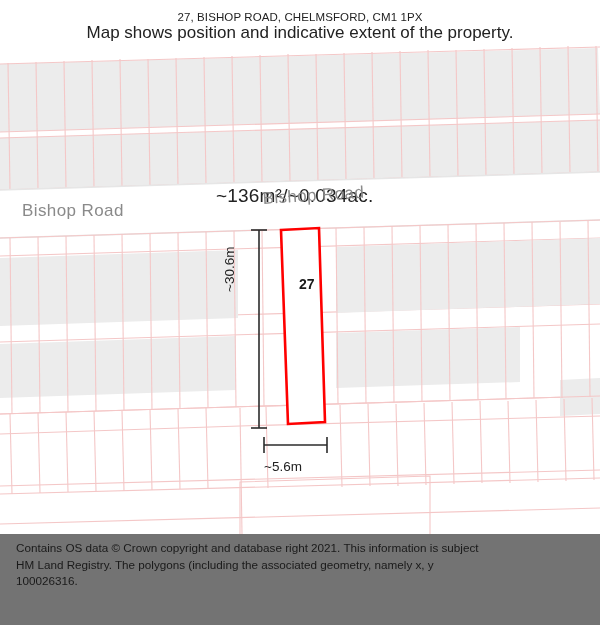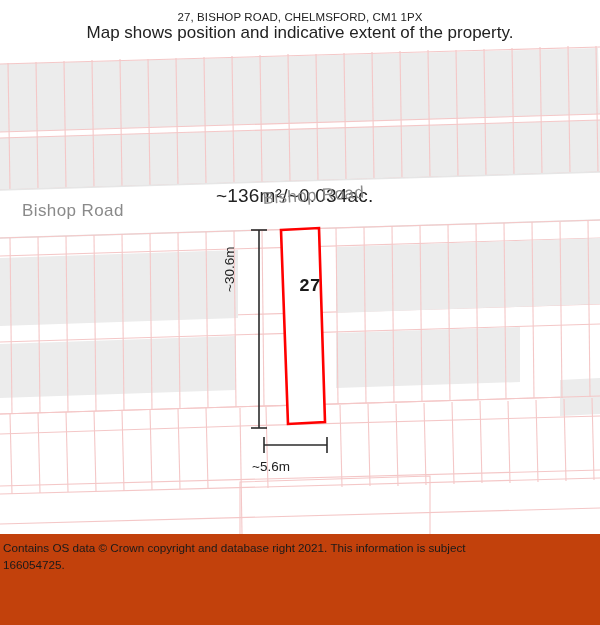--- a/index.html
+++ b/index.html
@@ -73,52 +73,51 @@
     color: #8a8a8a;
     letter-spacing: 0.4px;
   }
   .road-label-1 { left: 22px; top: 159px; }
   .road-label-2 { left: 262px; top: 147px; transform: rotate(-3.5deg); transform-origin: left top; }
 
   .plot-number {
     position: absolute;
     left: 299px;
     top: 234px;
-    font-size: 18px;
+    font-size: 14px;
     font-weight: bold;
     color: #1a1a1a;
-    font-family: Liberation Mono, monospace;
   }
   .dim-vert {
     position: absolute;
     left: 222px;
     top: 250px;
     font-size: 13.5px;
     color: #222;
     transform: rotate(-90deg);
     transform-origin: left top;
     white-space: nowrap;
   }
   .dim-horiz {
     position: absolute;
-    left: 252px;
+    left: 264px;
     top: 417px;
     font-size: 13.5px;
     color: #222;
     white-space: nowrap;
   }
 
   
   .footer {
     position: absolute;
     top: 534px; left: 0;
     width: 600px;
     height: 91px;
-    background: #c2410c;
-    padding: 6px 4px 0 3px;
+    background: #737373;
+    padding: 6px 4px 0 16px;
     box-sizing: border-box;
   }
   .footer-text {
     font-size: 11.7px;
     line-height: 16.5px;
     color: #1a1a1a;
   }
 </style>
 </head>
 <body>
@@ -264,16 +263,17 @@
     <div class="area-label">~136m²/~0.034ac.</div>
     <div class="road-label road-label-1">Bishop Road</div>
     <div class="road-label road-label-2">Bishop Road</div>
     <div class="plot-number">27</div>
     <div class="dim-vert">~30.6m</div>
     <div class="dim-horiz">~5.6m</div>
   </div>
 
   <div class="footer">
     <div class="footer-text">Contains OS data © Crown copyright and database right 2021. This information is subject</div>
-    <div class="footer-text">166054725.</div>
+    <div class="footer-text">HM Land Registry. The polygons (including the associated geometry, namely x, y</div>
+    <div class="footer-text">100026316.</div>
   </div>
 
 </div>
 
 </body></html>

